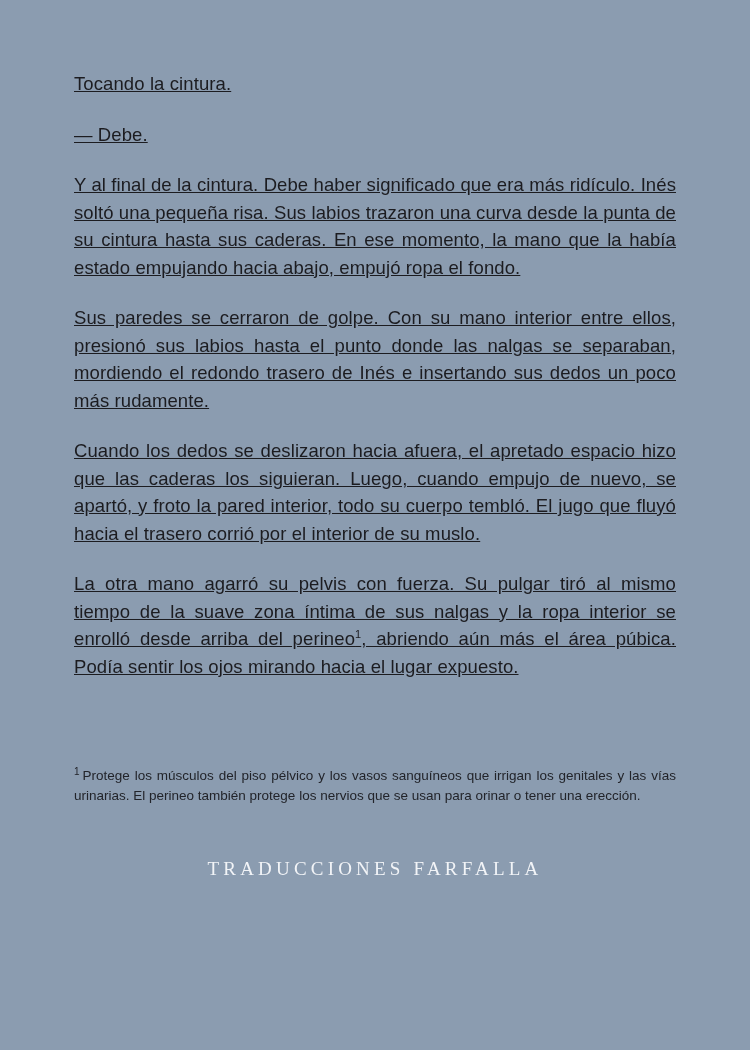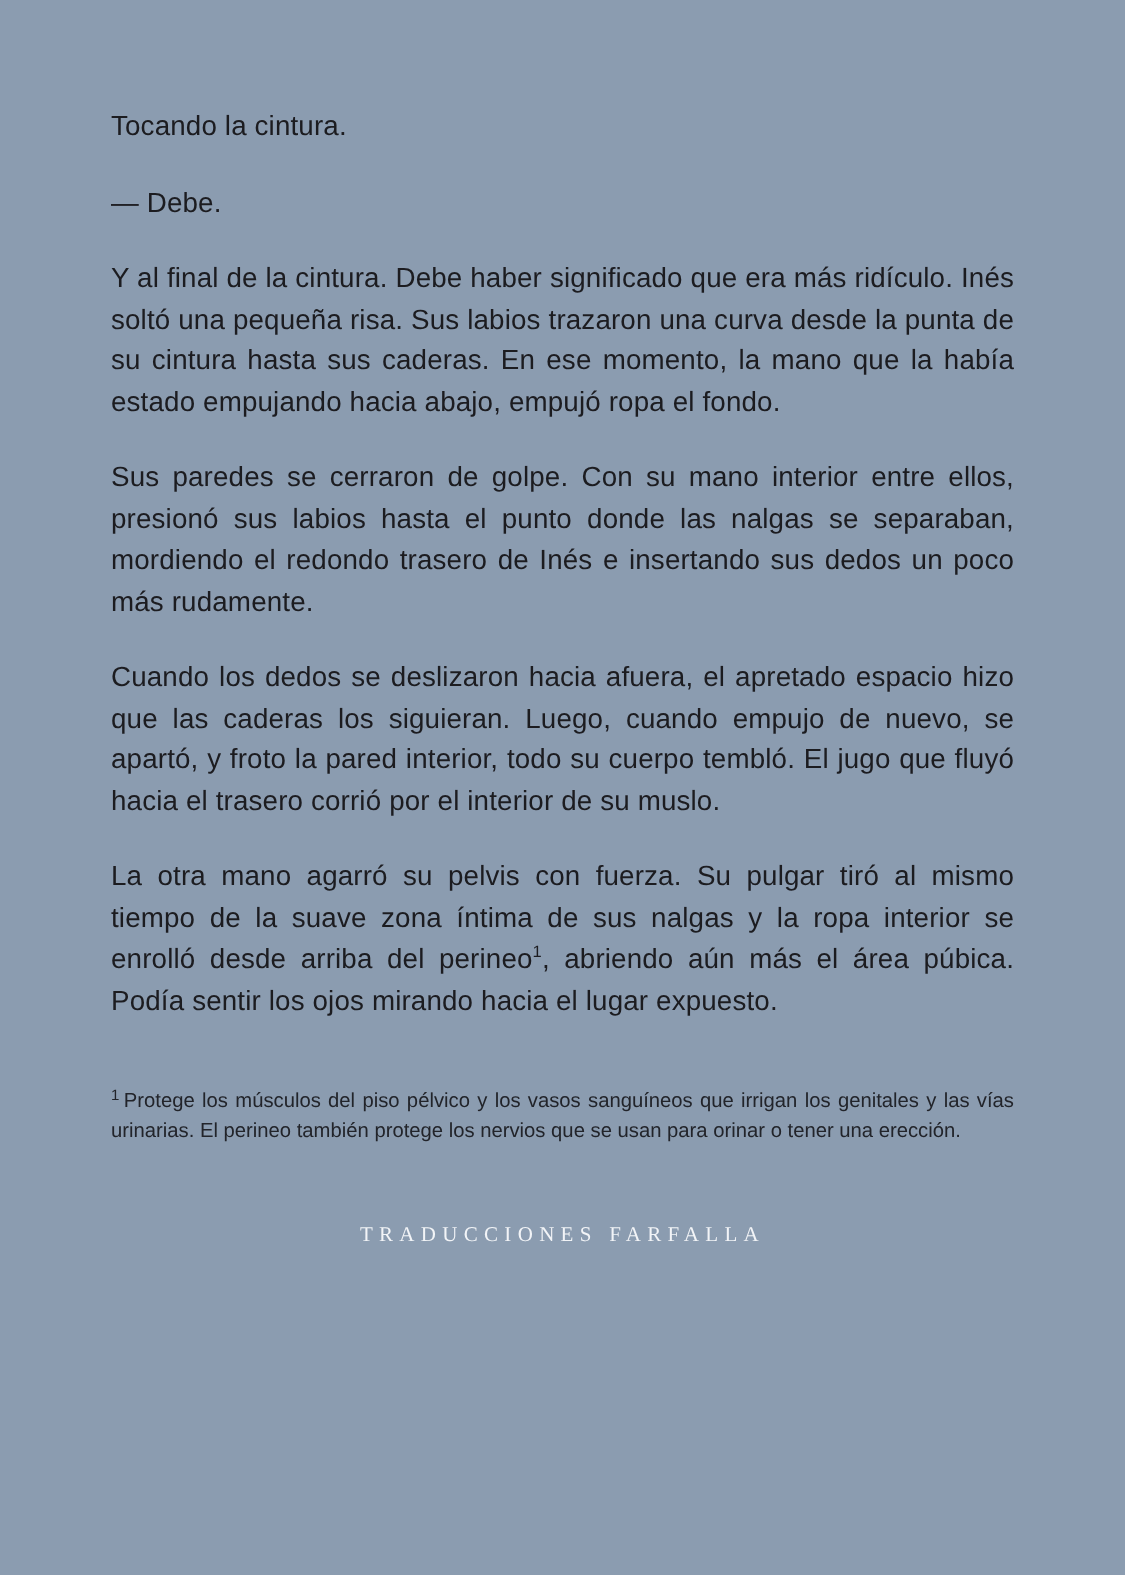--- a/index.html
+++ b/index.html
@@ -20,55 +20,56 @@
     height: 1050px;
     box-sizing: border-box;
     padding: 70px 74px 0 74px;
     display: flex;
     flex-direction: column;
   }
   .body-text {
     font-size: 18.5px;
     line-height: 27.5px;
     letter-spacing: 0.1px;
+    text-decoration: underline;
   }
   .para {
     margin: 0 0 23px 0;
     text-align: justify;
     text-justify: inter-word;
   }
   .para.noj {
     text-align: left;
   }
   .para sup {
     font-size: 11px;
     vertical-align: super;
     line-height: 0;
   }
   .footnote-wrap {
-    margin-top: 21px;
+    margin-top: 63px;
   }
   .footnote {
     font-size: 13.5px;
     line-height: 20px;
     text-align: justify;
     margin: 0;
     color: #22242a;
   }
   .footnote .mark {
     font-size: 10px;
     vertical-align: super;
     line-height: 0;
     margin-right: 3px;
   }
   .colophon {
     margin-top: 52px;
     text-align: center;
     color: #f2f4f7;
-    font-size: 14px;
+    font-size: 19px;
     letter-spacing: 4.2px;
     font-family: "Liberation Serif", serif;
   }
 </style>
 </head>
 <body>
 
 <div class="page">
 
   <div class="body-text">

